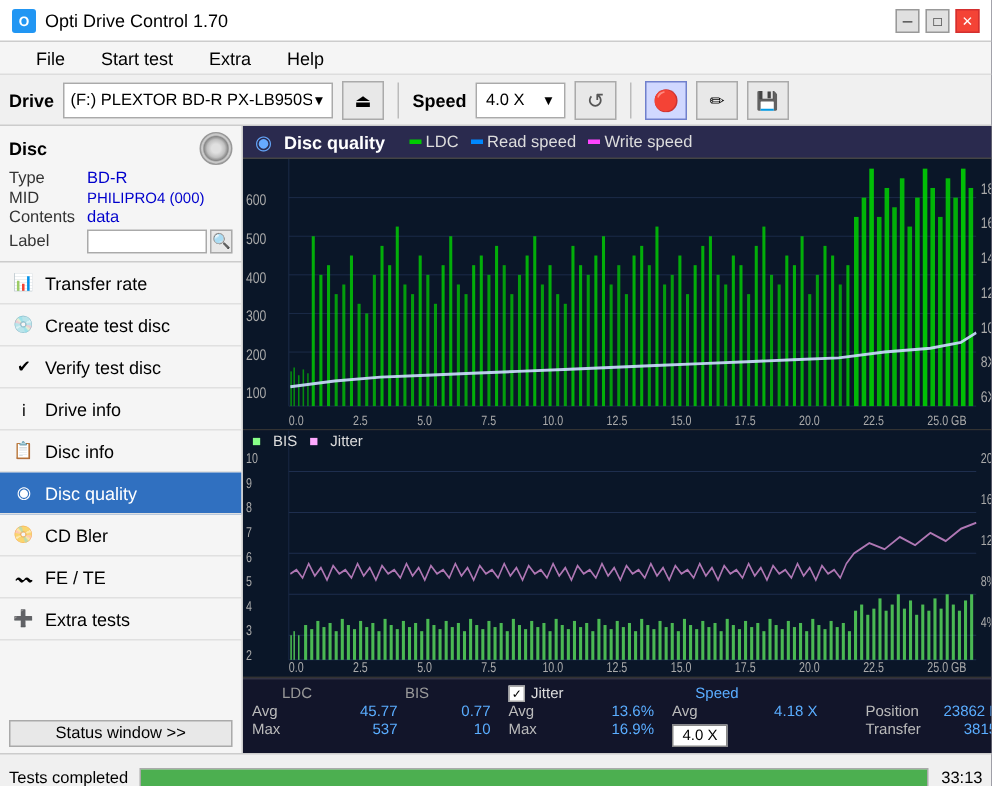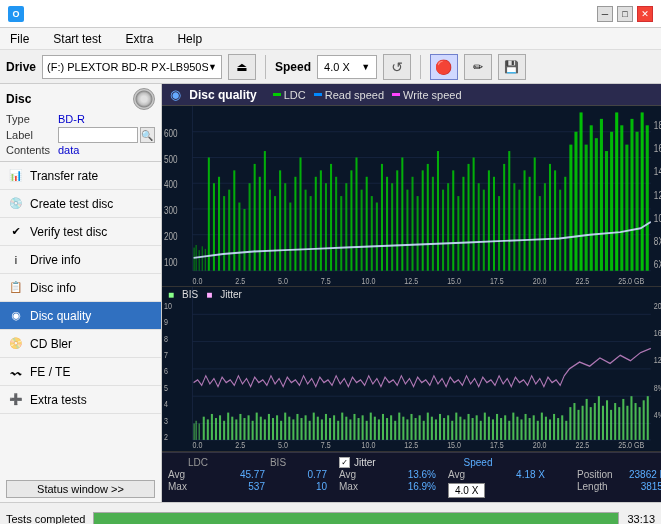--- a/index.html
+++ b/index.html
@@ -56,21 +56,21 @@
       font-size: 9px;
     }
     .title-btn.close { background: #f44336; color: white; border-color: #d32f2f; }
 
     
     .menu-bar {
       background: #f5f5f5;
       display: flex;
       align-items: center;
       height: 22px;
-      padding: 0 6px;
+      padding: 0 20px;
       border-bottom: 1px solid #ddd;
       gap: 16px;
     }
     .menu-item {
       font-size: 12px;
       cursor: pointer;
       padding: 2px 4px;
     }
 
     
@@ -403,20 +403,21 @@
       margin-left: auto;
       padding-left: 6px;
     }
   </style>
 </head>
 <body>
 
 <div class="title-bar">
   <div class="title-bar-left">
     <div class="title-bar-icon">O</div>
+    <span style="font-size:12px;">Opti Drive Control 1.70</span>
   </div>
   <div class="title-bar-controls">
     <div class="title-btn">─</div>
     <div class="title-btn">□</div>
     <div class="title-btn close">✕</div>
   </div>
 </div>
 
 <div class="menu-bar">
   <span class="menu-item">File</span>
@@ -455,28 +456,32 @@
         <div class="disc-icon" style="
           width:22px; height:22px;
           background: radial-gradient(circle at center, #e0e0e0 3px, #c0c0c0 6px, #888 8px, #ccc 9px, #bbb 11px);
           border-radius:50%; border:1px solid #999;
         "></div>
       </div>
       <div class="disc-row">
         <span class="disc-row-label">Type</span>
         <span class="disc-row-value">BD-R</span>
       </div>
+      <div class="disc-row">
+        <span class="disc-row-label">MID</span>
+        <span class="disc-row-value" style="font-size:10px;">PHILIPRO4 (000)</span>
+      </div>
+      <div class="disc-row">
+        <span class="disc-row-label">Contents</span>
+        <span class="disc-row-value">data</span>
+      </div>
       <div class="disc-row" style="margin-top:2px;">
         <span class="disc-row-label">Label</span>
         <input class="label-input" type="text" style="">
         <div class="label-btn">🔍</div>
-      </div>
-      <div class="disc-row">
-        <span class="disc-row-label">Contents</span>
-        <span class="disc-row-value">data</span>
       </div>
     </div>
 
     <div class="nav-items">
       <div class="nav-item">
         <span class="nav-item-icon">📊</span>
         <span class="nav-item-label">Transfer rate</span>
       </div>
       <div class="nav-item">
         <span class="nav-item-icon">💿</span>
@@ -905,21 +910,21 @@
       </div>
 
       <div class="divider-v"></div>
 
       <div class="position-block">
         <div class="stat-data-row" style="margin-top:12px;">
           <span class="sdr-label">Position</span>
           <span class="sdr-val">23862 MB</span>
         </div>
         <div class="stat-data-row">
-          <span class="sdr-label">Length</span>
+          <span class="sdr-label">Transfer</span>
           <span class="sdr-val">381554</span>
         </div>
       </div>
 
       <div class="btn-block">
         
         
       </div>
     </div>
 

